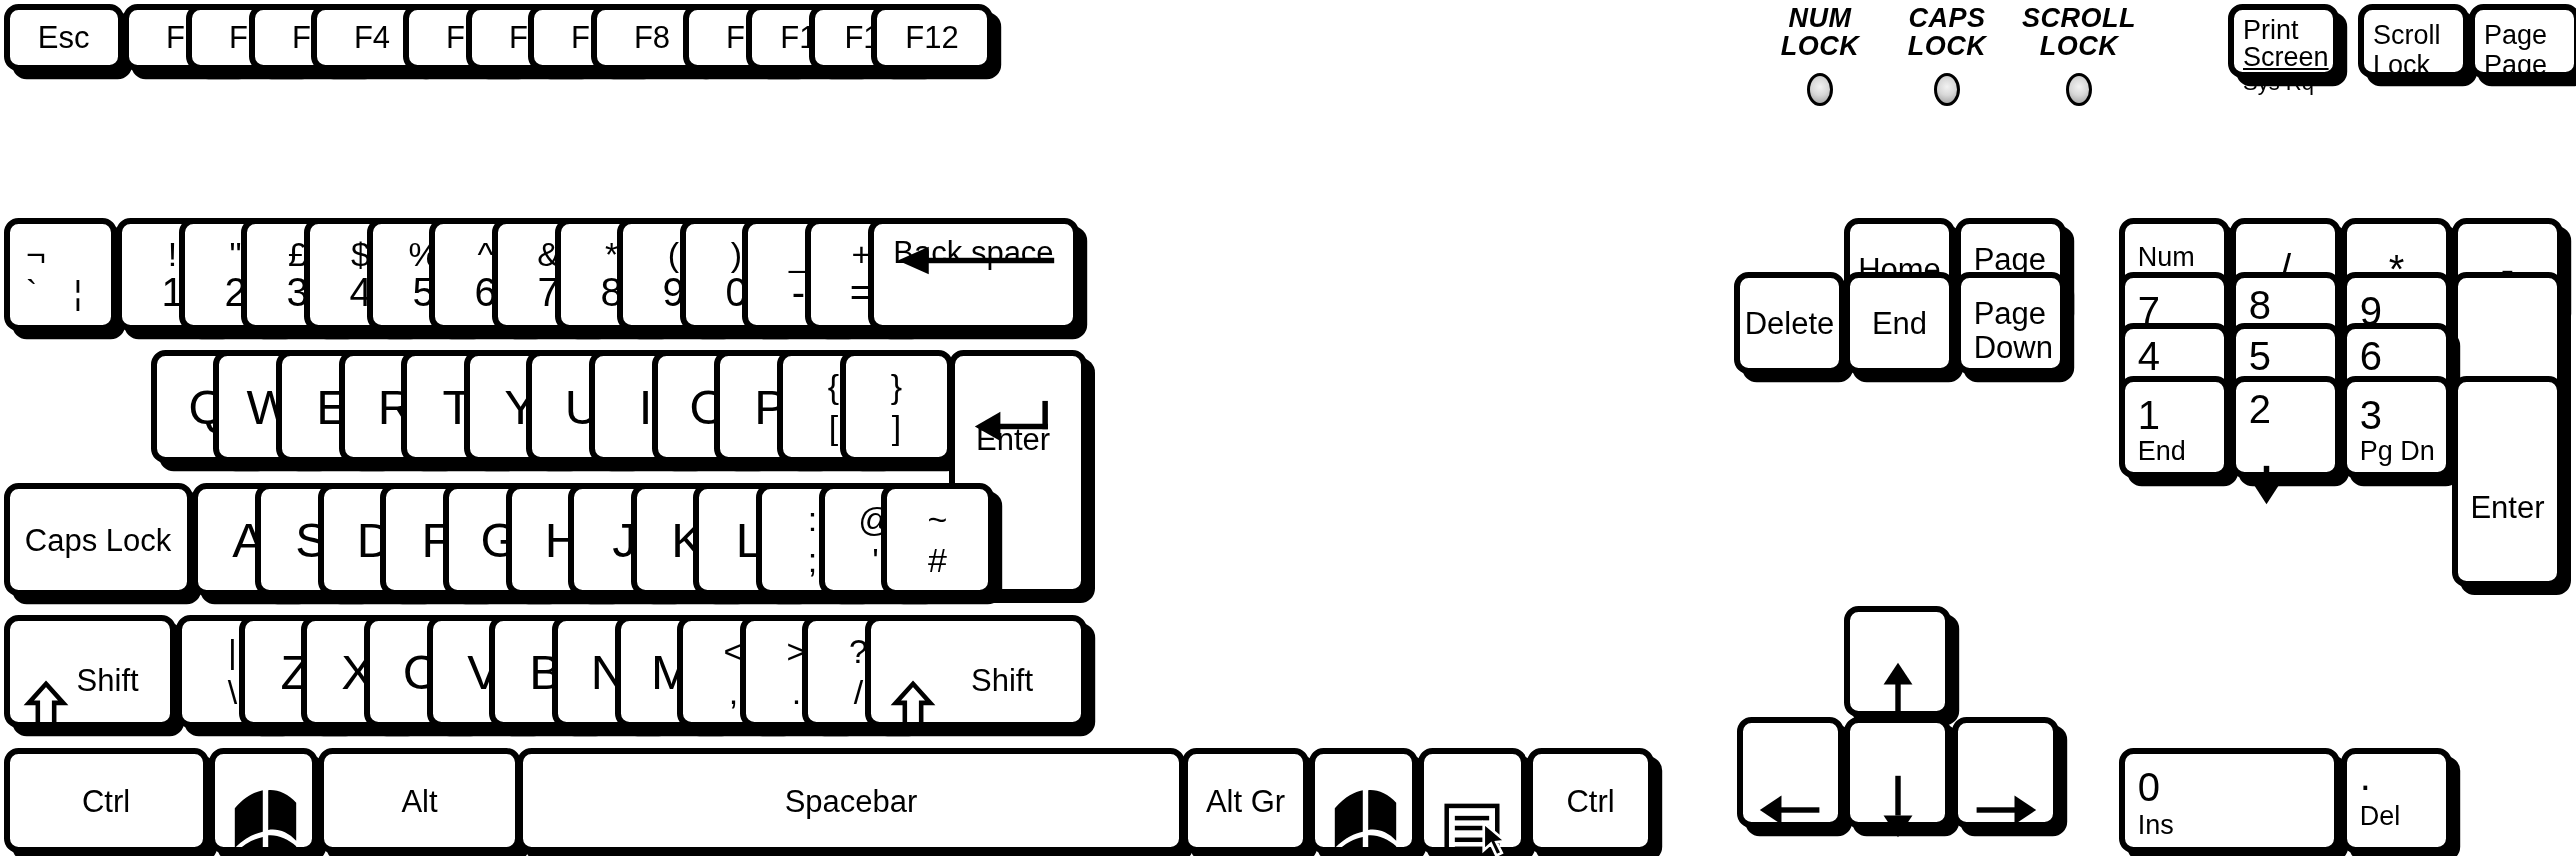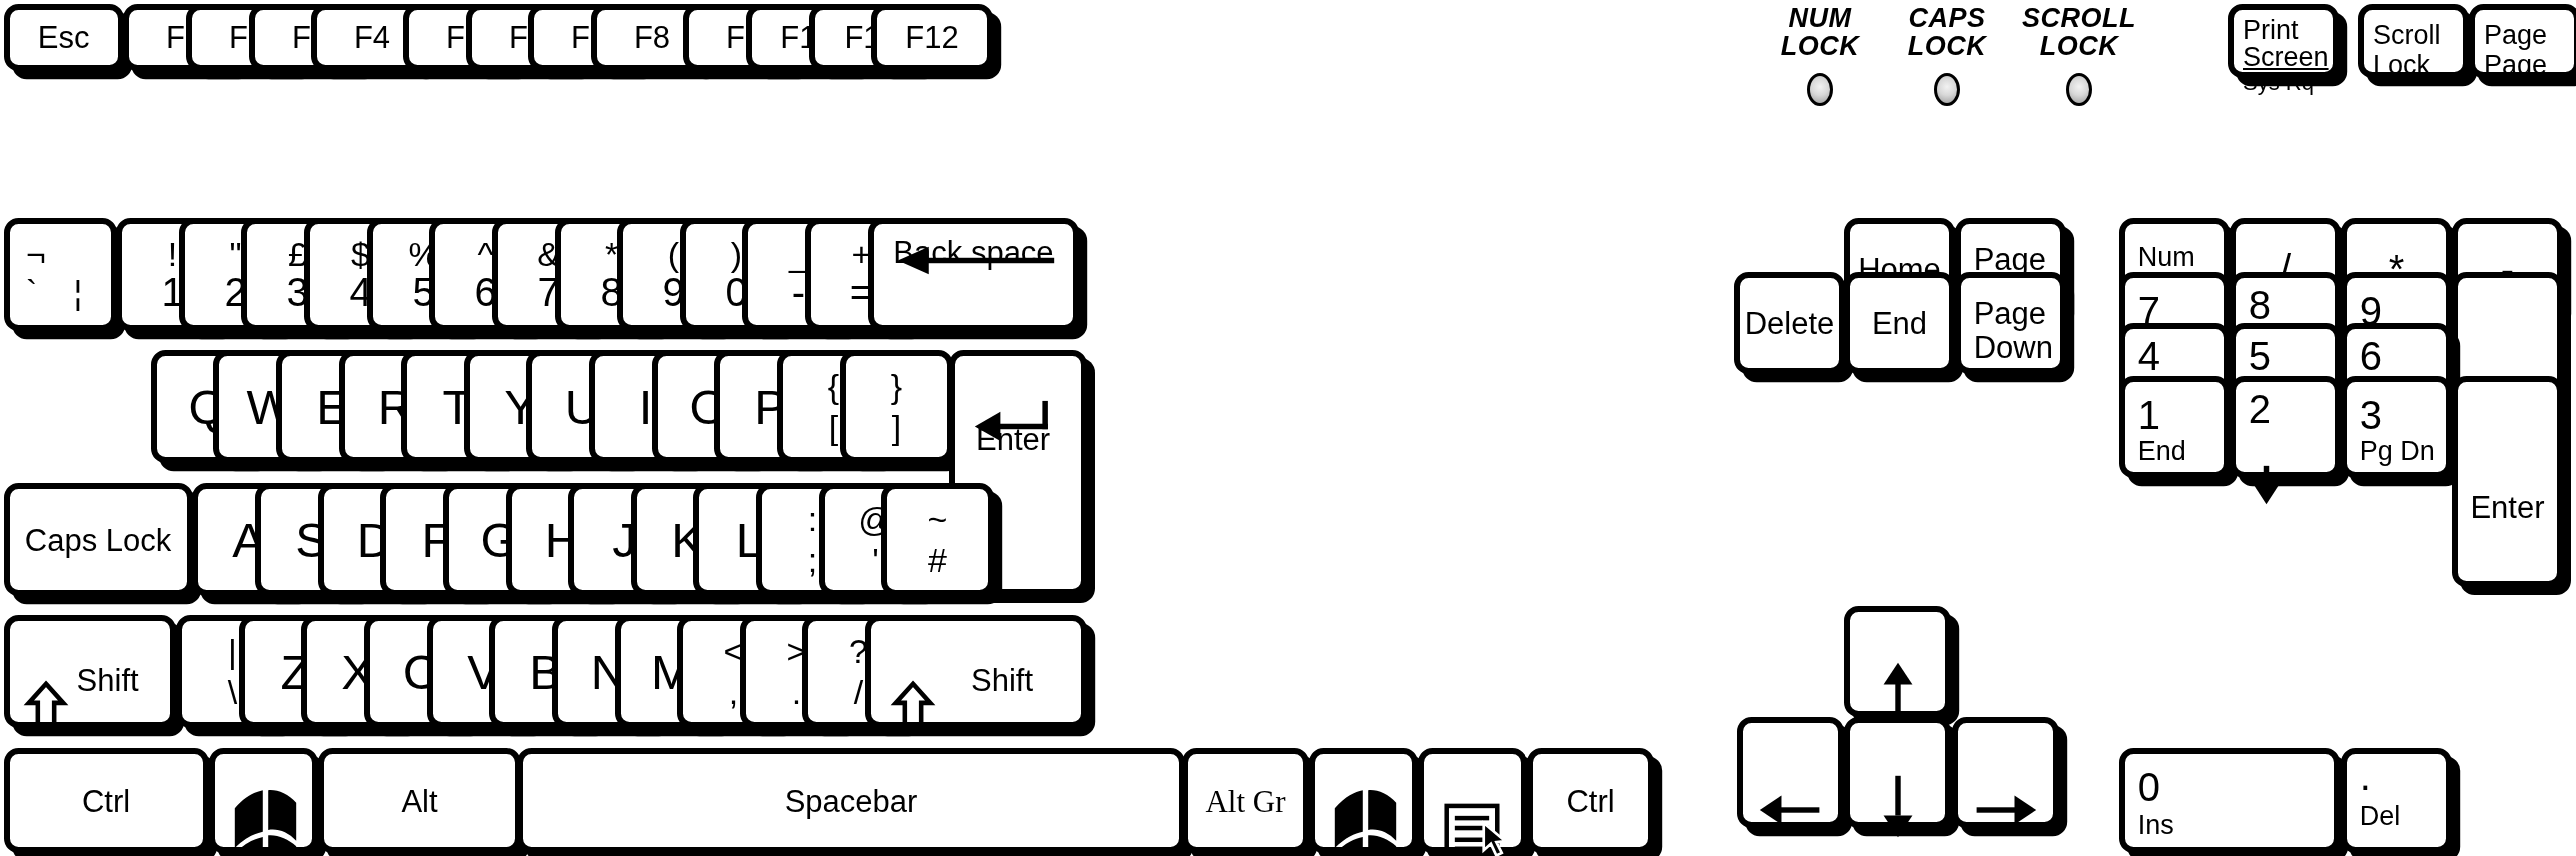--- a/index.html
+++ b/index.html
@@ -345,21 +345,21 @@
   </div>
 
   <div class="key" style="left:318px;top:748px;width:203px;height:105px;">
     <span class="cap c f34">Alt</span>
     </div>
 
   <div class="key" style="left:517px;top:748px;width:668px;height:105px;">
     <span class="cap c f34">Spacebar</span>
     </div>
 
-  <div class="key" style="left:1182px;top:748px;width:127px;height:105px;font-family:Liberation Serif, serif;">
+  <div class="key" style="left:1182px;top:748px;width:127px;height:105px;">
     <span class="cap c f34">Alt Gr</span>
     </div>
 
   <div class="key" style="left:1309px;top:748px;width:109px;height:105px;">
     <span class="cap" style="left:18px;top:5.4px;">
       <svg width="65" height="91" viewBox="0 0 72 100">
         <path d="M2 22 C14 8 24 4 33 2 L33 48 C24 50 14 54 2 66 Z" fill="#000"></path>
         <path d="M39 2 C49 1 61 6 70 16 L70 58 C61 48 49 44 39 46 Z" fill="#000"></path>
         <path d="M2 72 C14 60 24 56 33 54 L33 96 C24 98 14 102 2 114 Z" fill="#000"></path>
         <path d="M39 52 C49 51 61 56 70 64 L70 104 C61 94 49 90 39 92 Z" fill="#000"></path>

